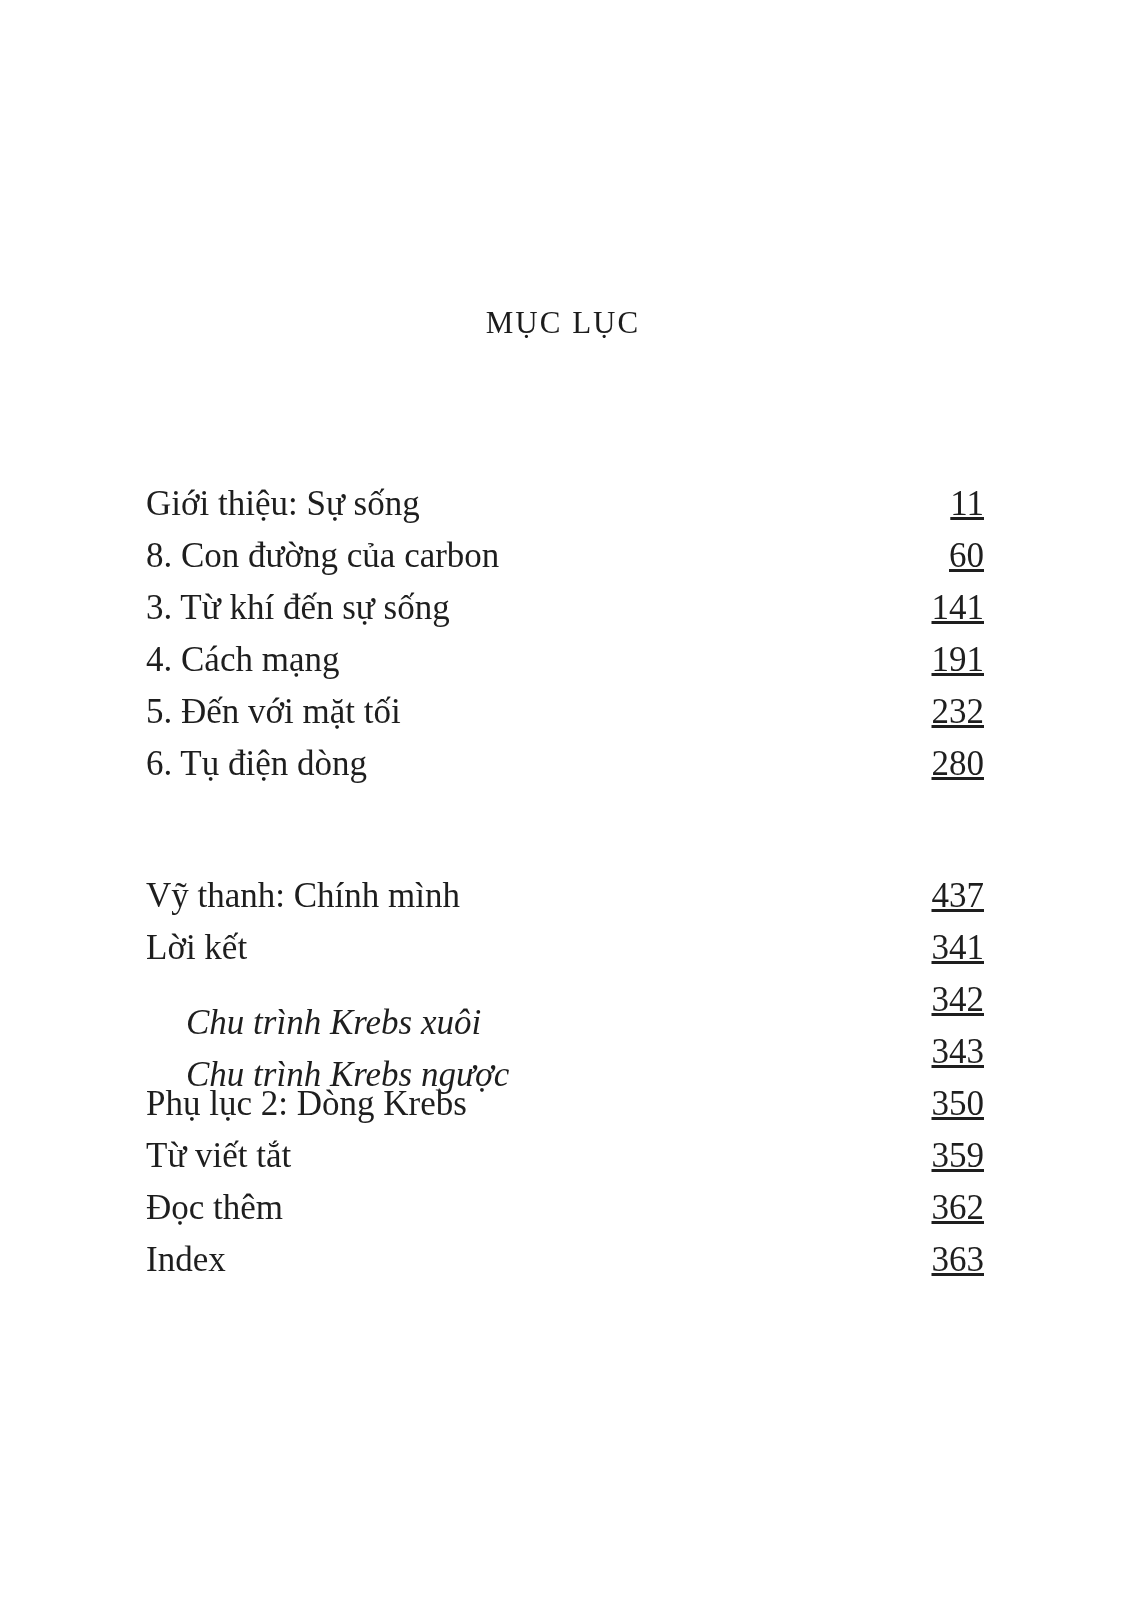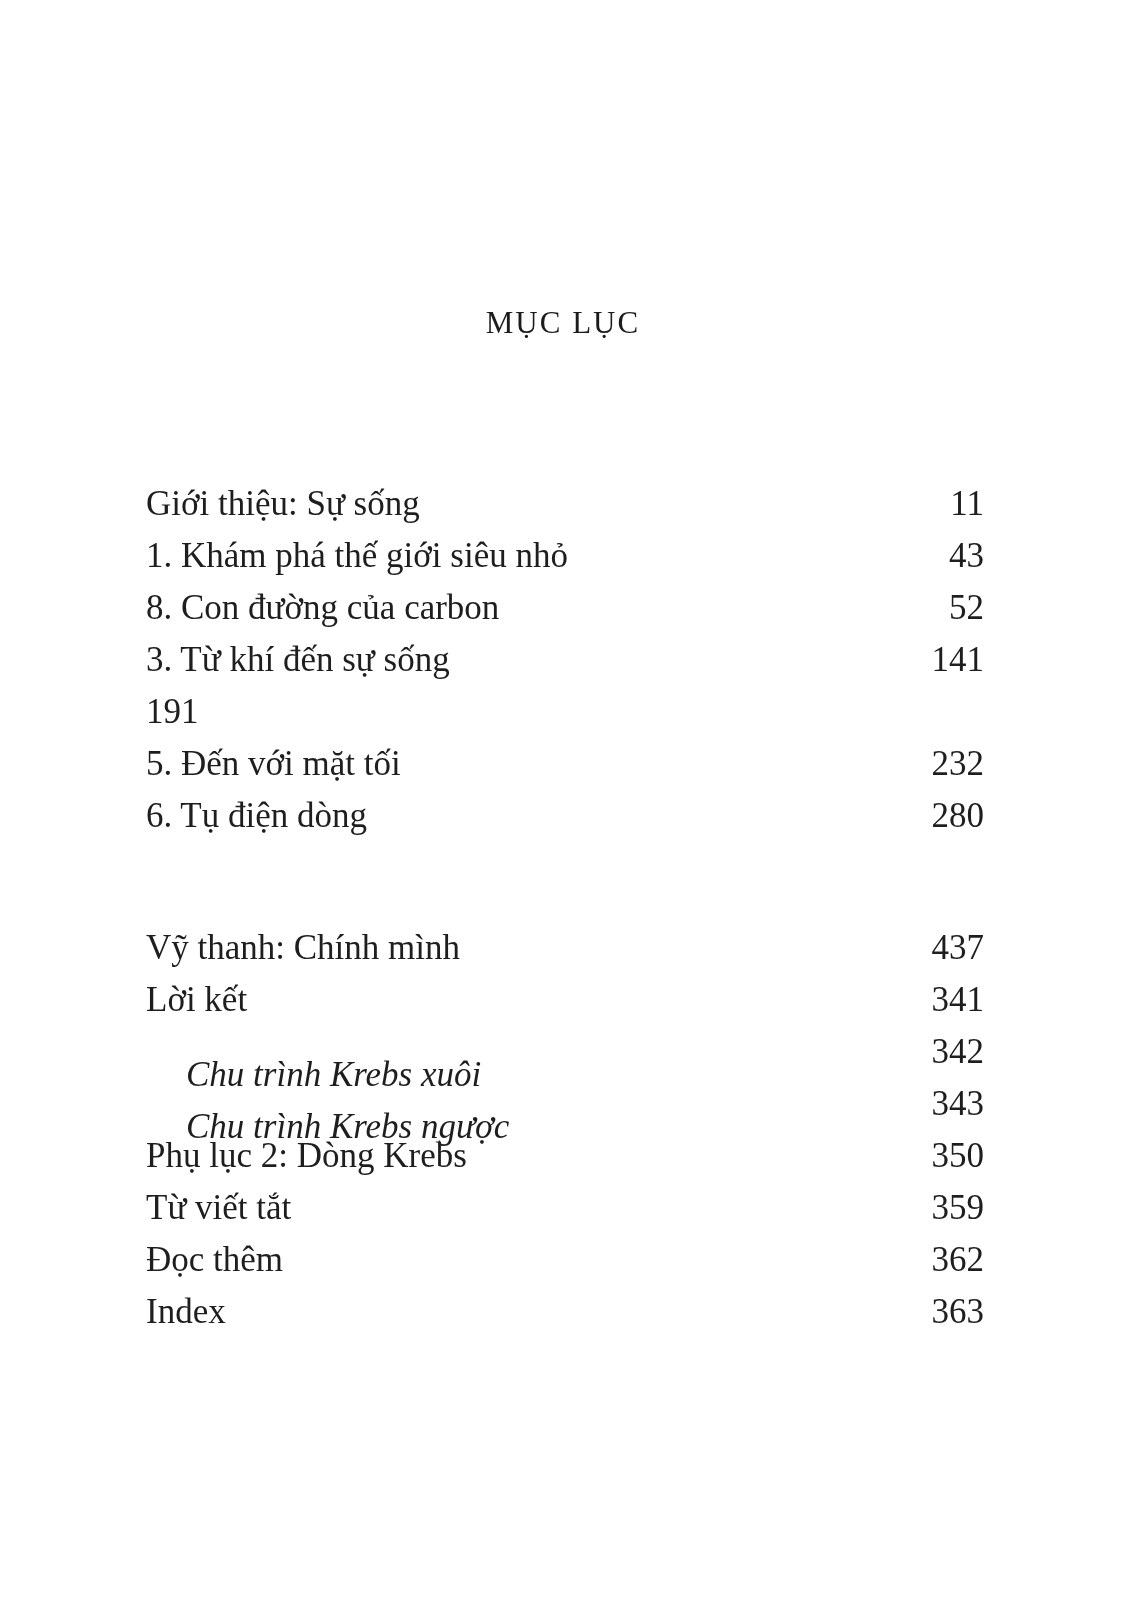--- a/index.html
+++ b/index.html
@@ -52,45 +52,43 @@
     margin-top: 45px;
   }
   .toc-row.italic .toc-label {
     font-style: italic;
   }
   .toc-label {
     text-align: left;
   }
   .toc-page {
     text-align: right;
+    text-decoration: underline;
   }
 </style>
 </head>
 <body>
 
 <div class="page">
   <h1 class="title">MỤC LỤC</h1>
   <div class="toc" id="toc">
       <div class="toc-row">
     <span class="toc-label">Giới thiệu: Sự sống</span>
     <span class="toc-page">11</span>
   </div>
       <div class="toc-row">
-    <span class="toc-label">1. Khám phá thế giới siêu nhỏ</span>
-    <span class="toc-page">43</span>
-  </div>
-      <div class="toc-row">
     <span class="toc-label">8. Con đường của carbon</span>
-    <span class="toc-page">52</span>
+    <span class="toc-page">60</span>
   </div>
       <div class="toc-row">
     <span class="toc-label">3. Từ khí đến sự sống</span>
     <span class="toc-page">141</span>
   </div>
       <div class="toc-row">
+    <span class="toc-label">4. Cách mạng</span>
     <span class="toc-page">191</span>
   </div>
       <div class="toc-row">
     <span class="toc-label">5. Đến với mặt tối</span>
     <span class="toc-page">232</span>
   </div>
       <div class="toc-row">
     <span class="toc-label">6. Tụ điện dòng</span>
     <span class="toc-page">280</span>
   </div>

